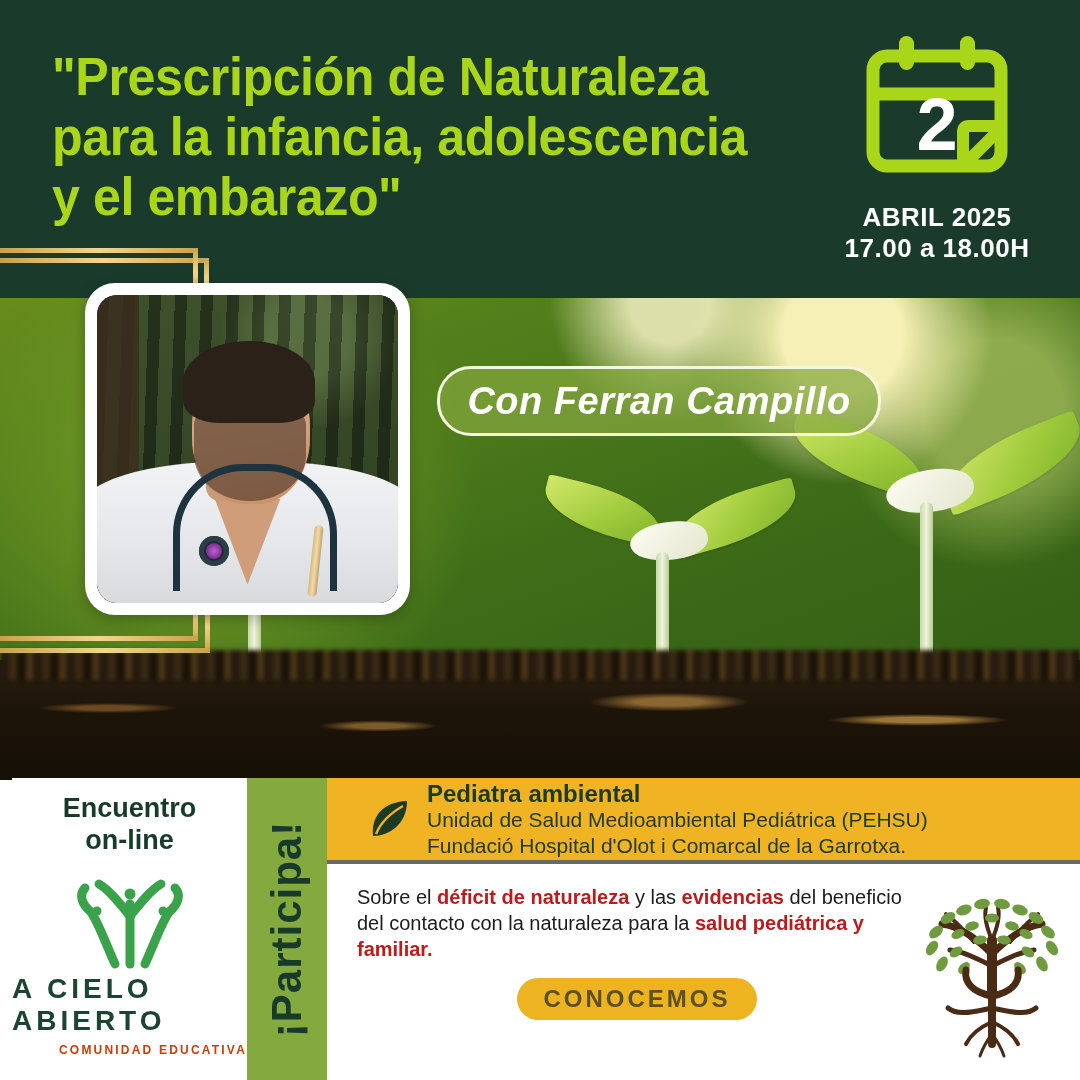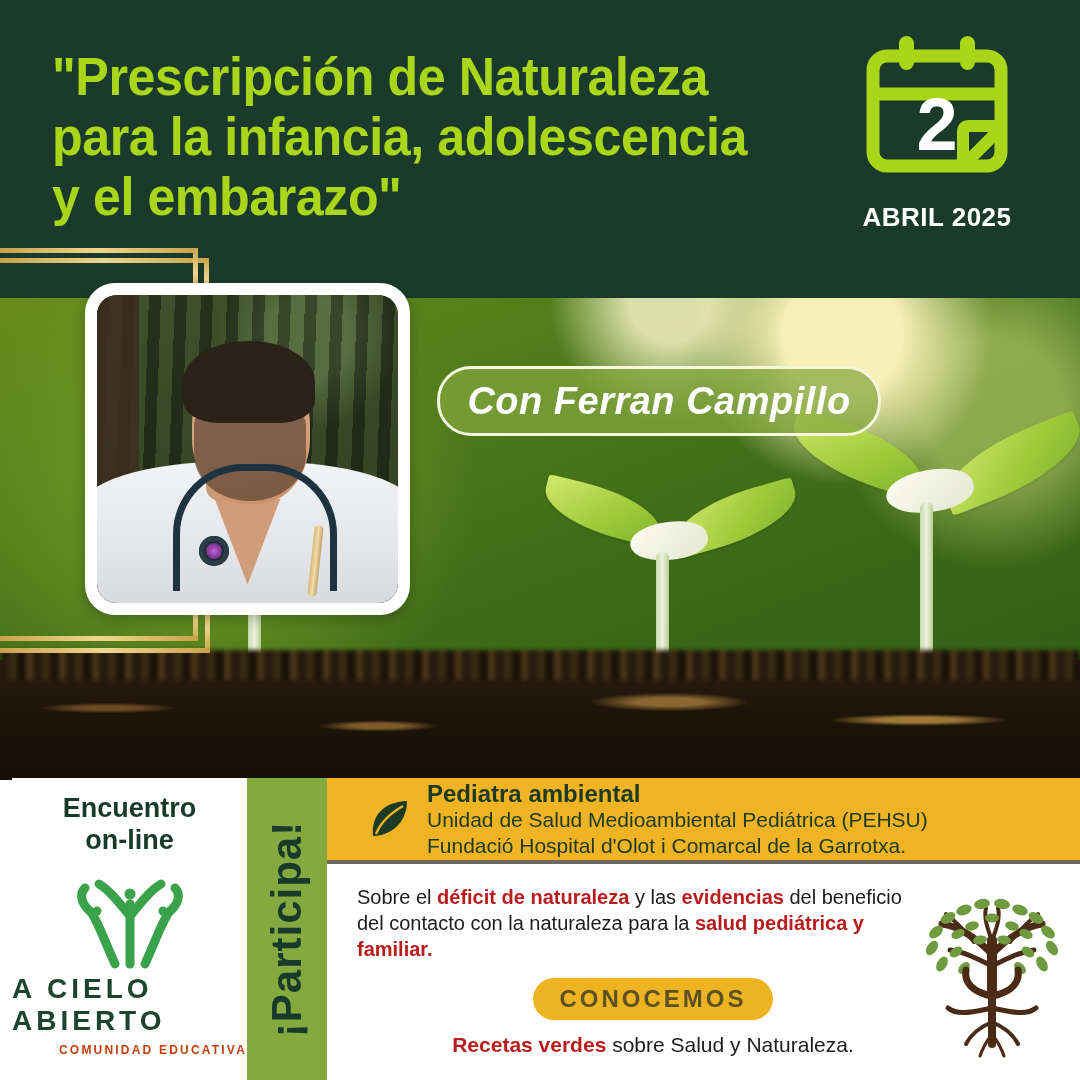--- a/index.html
+++ b/index.html
@@ -215,21 +215,21 @@
   .tag-green{background:#84a93f;}
   .tag-yellow{background:#edb321;color:#5c5124;}
 
   .sec1{position:absolute;left:0;top:96px;width:600px;}
   .sec1 .tagwrap{padding-left:30px;}
   .body-txt{
     margin-top:10px;padding-left:30px;color:#1c1c1c;font-size:20px;line-height:26px;width:545px;
   }
   .hl{color:#b91c1c;font-weight:bold;}
 
-  .sec2{position:absolute;left:0;top:200px;width:620px;text-align:center;margin-left:16px;}
+  .sec2{position:absolute;left:0;top:200px;width:620px;text-align:center;}
   .sec2 .body-txt{padding-left:0;width:100%;text-align:center;margin-top:12px;font-size:21px;}
 
   .tree-logo{position:absolute;right:10px;top:96px;width:180px;height:190px;}
 </style>
 </head>
 <body>
 
 <div class="poster">
 
   <div class="midband">
@@ -285,20 +285,21 @@
           <rect x="42" y="6" width="15" height="34" rx="7.5" fill="#a9d618"></rect>
           <rect x="103" y="6" width="15" height="34" rx="7.5" fill="#a9d618"></rect>
           <path d="M144 98 L108 136 L108 104 Q108 98 114 98 Z" fill="#1a3b2c"></path>
           <path d="M146 96 L106 136" stroke="#a9d618" stroke-width="12" fill="none"></path>
           <path d="M106 136 L106 102 Q106 96 112 96 L146 96" stroke="#a9d618" stroke-width="12" fill="none" stroke-linejoin="round"></path>
         </svg>
         <div class="cal-num">2</div>
       </div>
       <div class="date-lines">
         <div>ABRIL 2025</div>
+        <div>17.00 a 18.00H</div>
       </div>
     </div>
   </div>
 
   <div class="photo-card">
     <div class="photo-inner">
       <div class="forest"></div>
       <div class="coat"></div>
       <div class="v-collar"></div>
       <div class="neck"></div>
@@ -363,21 +364,20 @@
           <div class="yb-3">Fundació Hospital d'Olot i Comarcal de la Garrotxa.</div>
         </div>
       </div>
 
       <div class="sec1">
         <div class="body-txt"><span>Sobre el </span><span class="hl">déficit de naturaleza</span><span> y las </span><span class="hl">evidencias</span><span> del beneficio del contacto con la naturaleza para la </span><span class="hl">salud pediátrica y familiar.</span></div>
       </div>
 
       <div class="sec2">
         <span class="tag tag-yellow">CONOCEMOS</span>
-        <div class="body-txt"><span class="hl">Recetas verdes</span><span> sobre Salud y Naturaleza.</span></div>
       </div>
 
       <div class="tree-logo">
         <svg width="180" height="190" viewBox="0 0 180 190" aria-hidden="true">
           <g stroke="#4a2c16" fill="none" stroke-linecap="round">
             <path d="M90 122 L90 66" stroke-width="10"></path>
             <path d="M90 80 C 72 62, 56 52, 40 50" stroke-width="7"></path>
             <path d="M90 80 C 108 62, 124 52, 140 50" stroke-width="7"></path>
             <path d="M90 92 C 74 84, 62 78, 48 76" stroke-width="5"></path>
             <path d="M90 92 C 106 84, 118 78, 132 76" stroke-width="5"></path>

